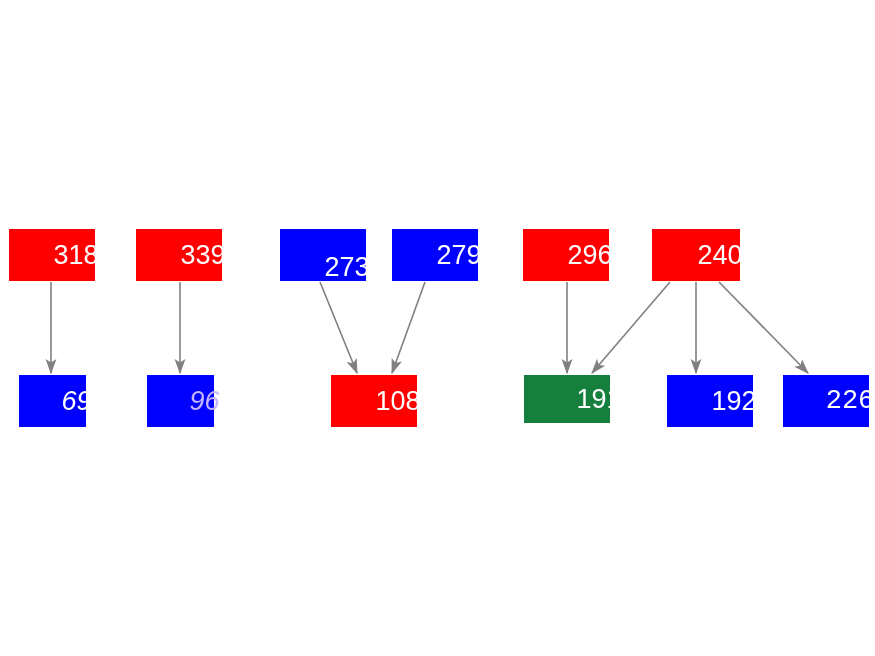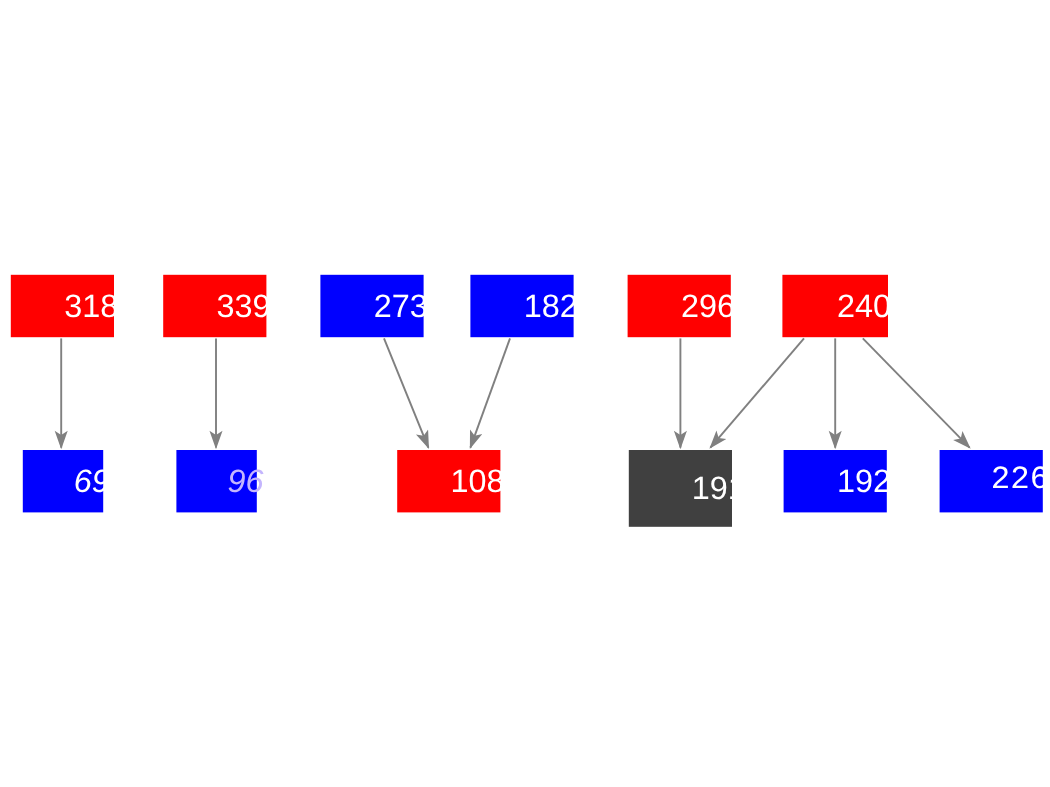--- a/index.html
+++ b/index.html
@@ -72,44 +72,44 @@
         <line x1="719" y1="282" x2="808" y2="373" stroke="#808080" stroke-width="1.6" marker-end="url(#arrowhead)"></line>
       </g>
   </svg>
   <div id="nodes-group">
       <div class="node" style="left: 9px; top: 229px; width: 86px; height: 52px; background: rgb(255, 0, 0);">
         <span class="node-label" style="color: rgb(255, 255, 255);">318</span>
       </div>
       <div class="node" style="left: 136px; top: 229px; width: 86px; height: 52px; background: rgb(255, 0, 0);">
         <span class="node-label" style="color: rgb(255, 255, 255);">339</span>
       </div>
-      <div class="node" style="left: 267px; top: 229px; width: 86px; height: 52px; background: rgb(0, 0, 255);">
+      <div class="node" style="left: 280px; top: 229px; width: 86px; height: 52px; background: rgb(0, 0, 255); align-items: flex-end;">
         <span class="node-label" style="color: rgb(255, 255, 255);">273</span>
       </div>
       <div class="node" style="left: 392px; top: 229px; width: 86px; height: 52px; background: rgb(0, 0, 255);">
-        <span class="node-label" style="color: rgb(255, 255, 255);">182</span>
+        <span class="node-label" style="color: rgb(255, 255, 255);">279</span>
       </div>
       <div class="node" style="left: 523px; top: 229px; width: 86px; height: 52px; background: rgb(255, 0, 0);">
         <span class="node-label" style="color: rgb(255, 255, 255);">296</span>
       </div>
       <div class="node" style="left: 652px; top: 229px; width: 88px; height: 52px; background: rgb(255, 0, 0);">
         <span class="node-label" style="color: rgb(255, 255, 255);">240</span>
       </div>
       <div class="node" style="left: 19px; top: 375px; width: 67px; height: 52px; background: rgb(0, 0, 255);">
         <span class="node-label" style="color: rgb(255, 255, 255); font-style: italic;">69</span>
       </div>
       <div class="node" style="left: 147px; top: 375px; width: 67px; height: 52px; background: rgb(0, 0, 255);">
         <span class="node-label" style="color: #c4b5fd; font-style: italic;">96</span>
       </div>
       <div class="node" style="left: 331px; top: 375px; width: 86px; height: 52px; background: rgb(255, 0, 0);">
         <span class="node-label" style="color: rgb(255, 255, 255);">108</span>
       </div>
-      <div class="node" style="left: 524px; top: 375px; width: 86px; height: 64px; background: #404040; padding-left: 16px;">
+      <div class="node" style="left: 524px; top: 375px; width: 86px; height: 48px; background: #15803d; padding-left: 16px;">
         <span class="node-label" style="color: rgb(255, 255, 255);">191</span>
       </div>
-      <div class="node" style="left: 653px; top: 375px; width: 86px; height: 52px; background: rgb(0, 0, 255);">
+      <div class="node" style="left: 667px; top: 375px; width: 86px; height: 52px; background: rgb(0, 0, 255);">
         <span class="node-label" style="color: rgb(255, 255, 255);">192</span>
       </div>
       <div class="node" style="left: 783px; top: 375px; width: 86px; height: 52px; background: rgb(0, 0, 255);">
         <span class="node-label" style="color: rgb(255, 255, 255); font-family: Liberation Mono, monospace;">226</span>
       </div>
     </div>
 </div>
 
 </body></html>

